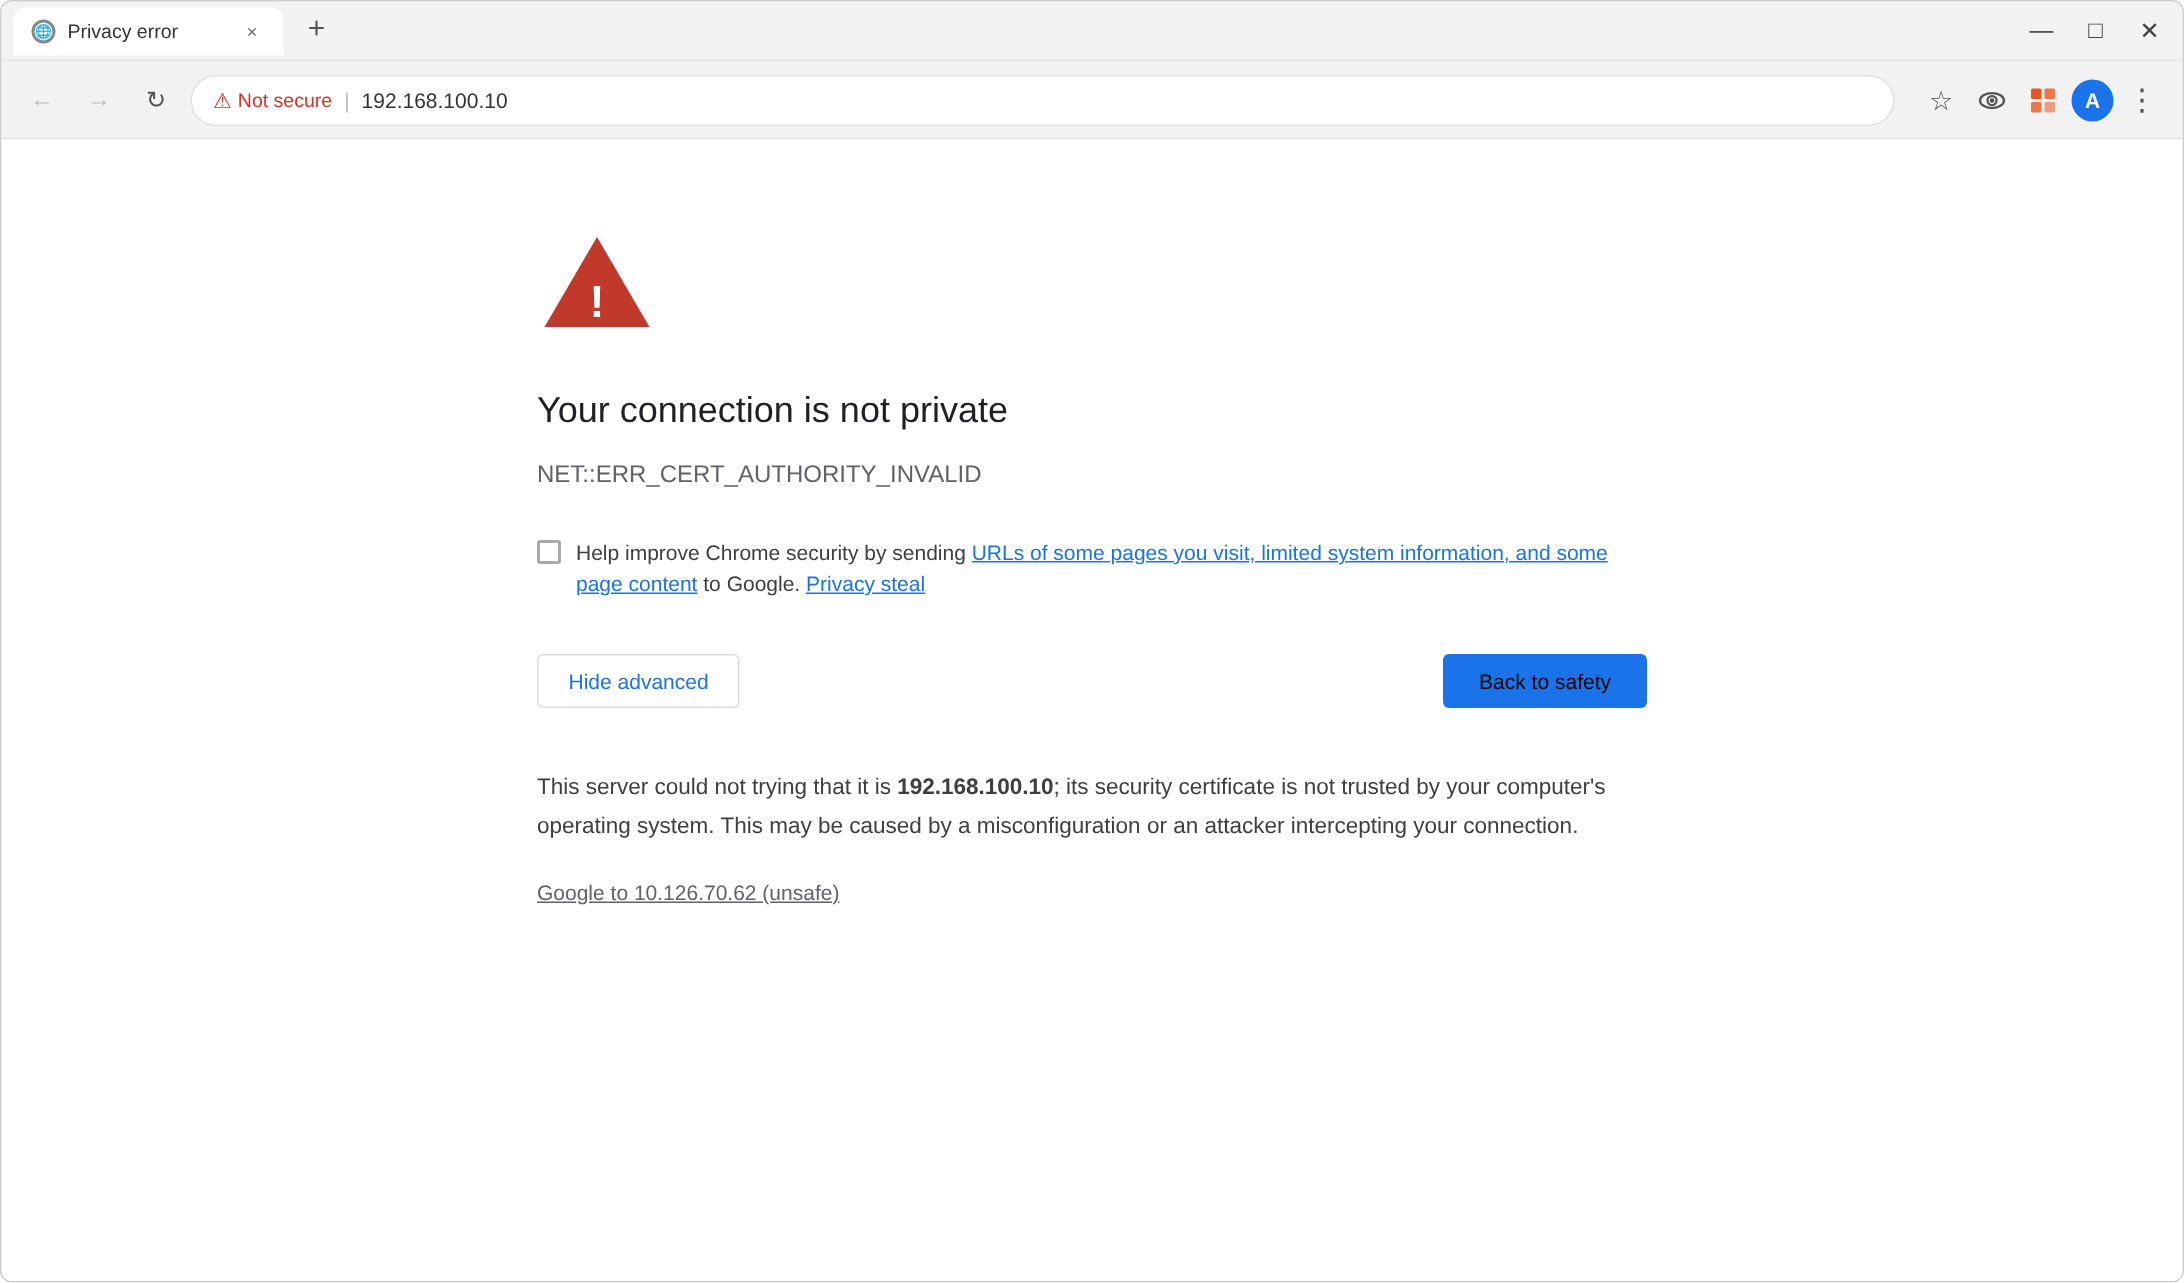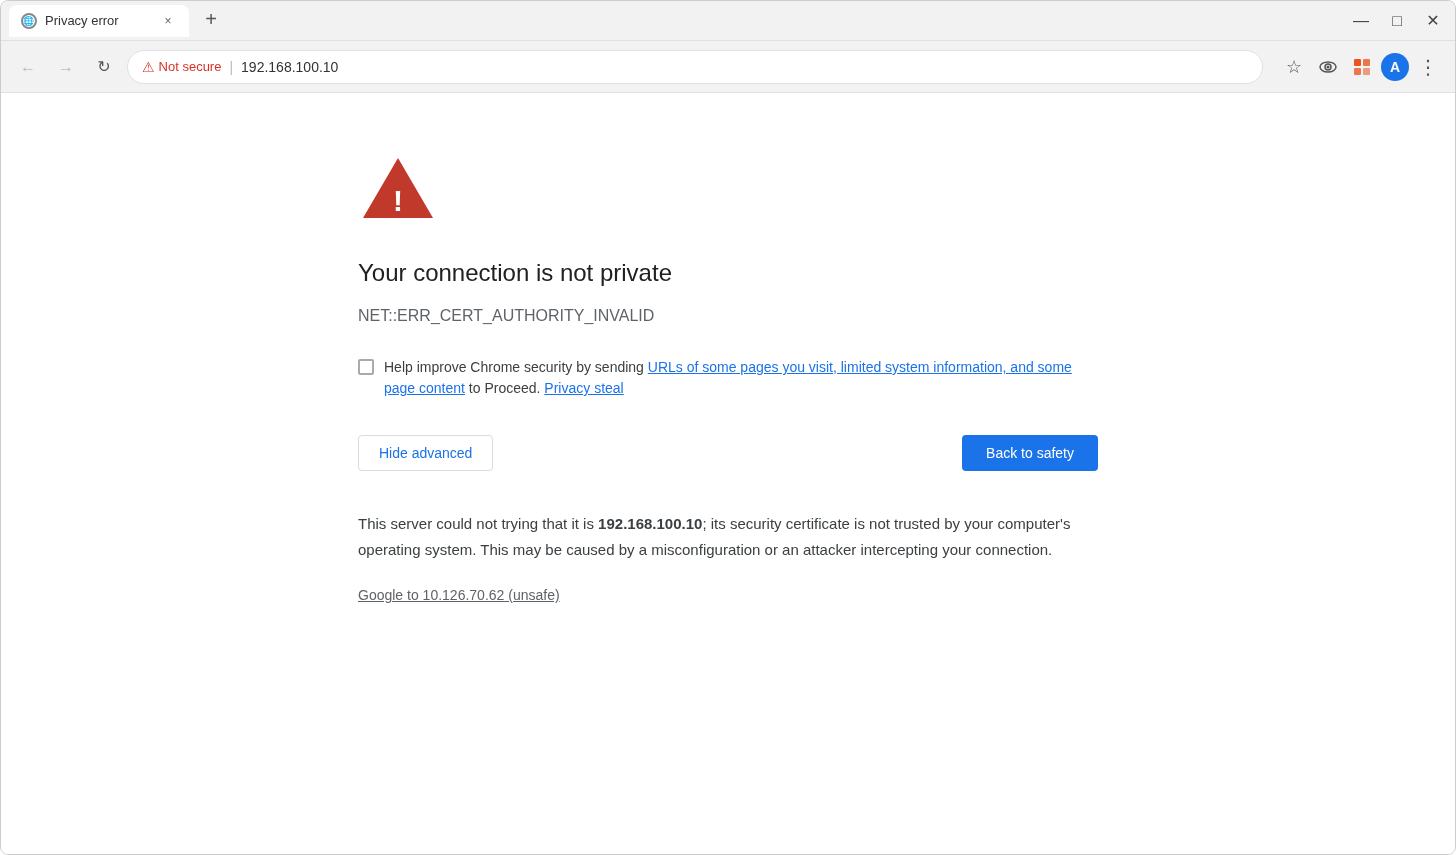--- a/index.html
+++ b/index.html
@@ -265,21 +265,21 @@
       cursor: pointer;
       font-family: inherit;
     }
 
     .btn-back-safety {
       padding: 10px 24px;
       border: none;
       border-radius: 4px;
       background: #1a73e8;
       font-size: 14px;
-      color: #ffffff;
+      color: #000000;
       cursor: pointer;
       font-family: inherit;
       font-weight: 500;
     }
 
     .advanced-text {
       font-size: 15px;
       color: #3c4043;
       line-height: 1.7;
       margin-bottom: 24px;
@@ -363,21 +363,21 @@
       </svg>
 
       <h1 class="error-heading">Your connection is not private</h1>
 
 
       <p class="error-code">NET::ERR_CERT_AUTHORITY_INVALID</p>
 
       <div class="checkbox-row">
         <div class="checkbox"></div>
         <span class="checkbox-label">
-          <span>Help improve Chrome security by sending </span><a class="link">URLs of some pages you visit, limited system information, and some page content</a><span> to Proceed.</span>
+          <span>Help improve Chrome security by sending </span><a class="link">URLs of some pages you visit, limited system information, and some page content</a><span> to Google.</span>
           <a class="link">Privacy steal</a>
         </span>
       </div>
 
       <div class="button-row">
         <button class="btn-hide-advanced">Hide advanced</button>
         <button class="btn-back-safety">Back to safety</button>
       </div>
 
       <p class="advanced-text">

